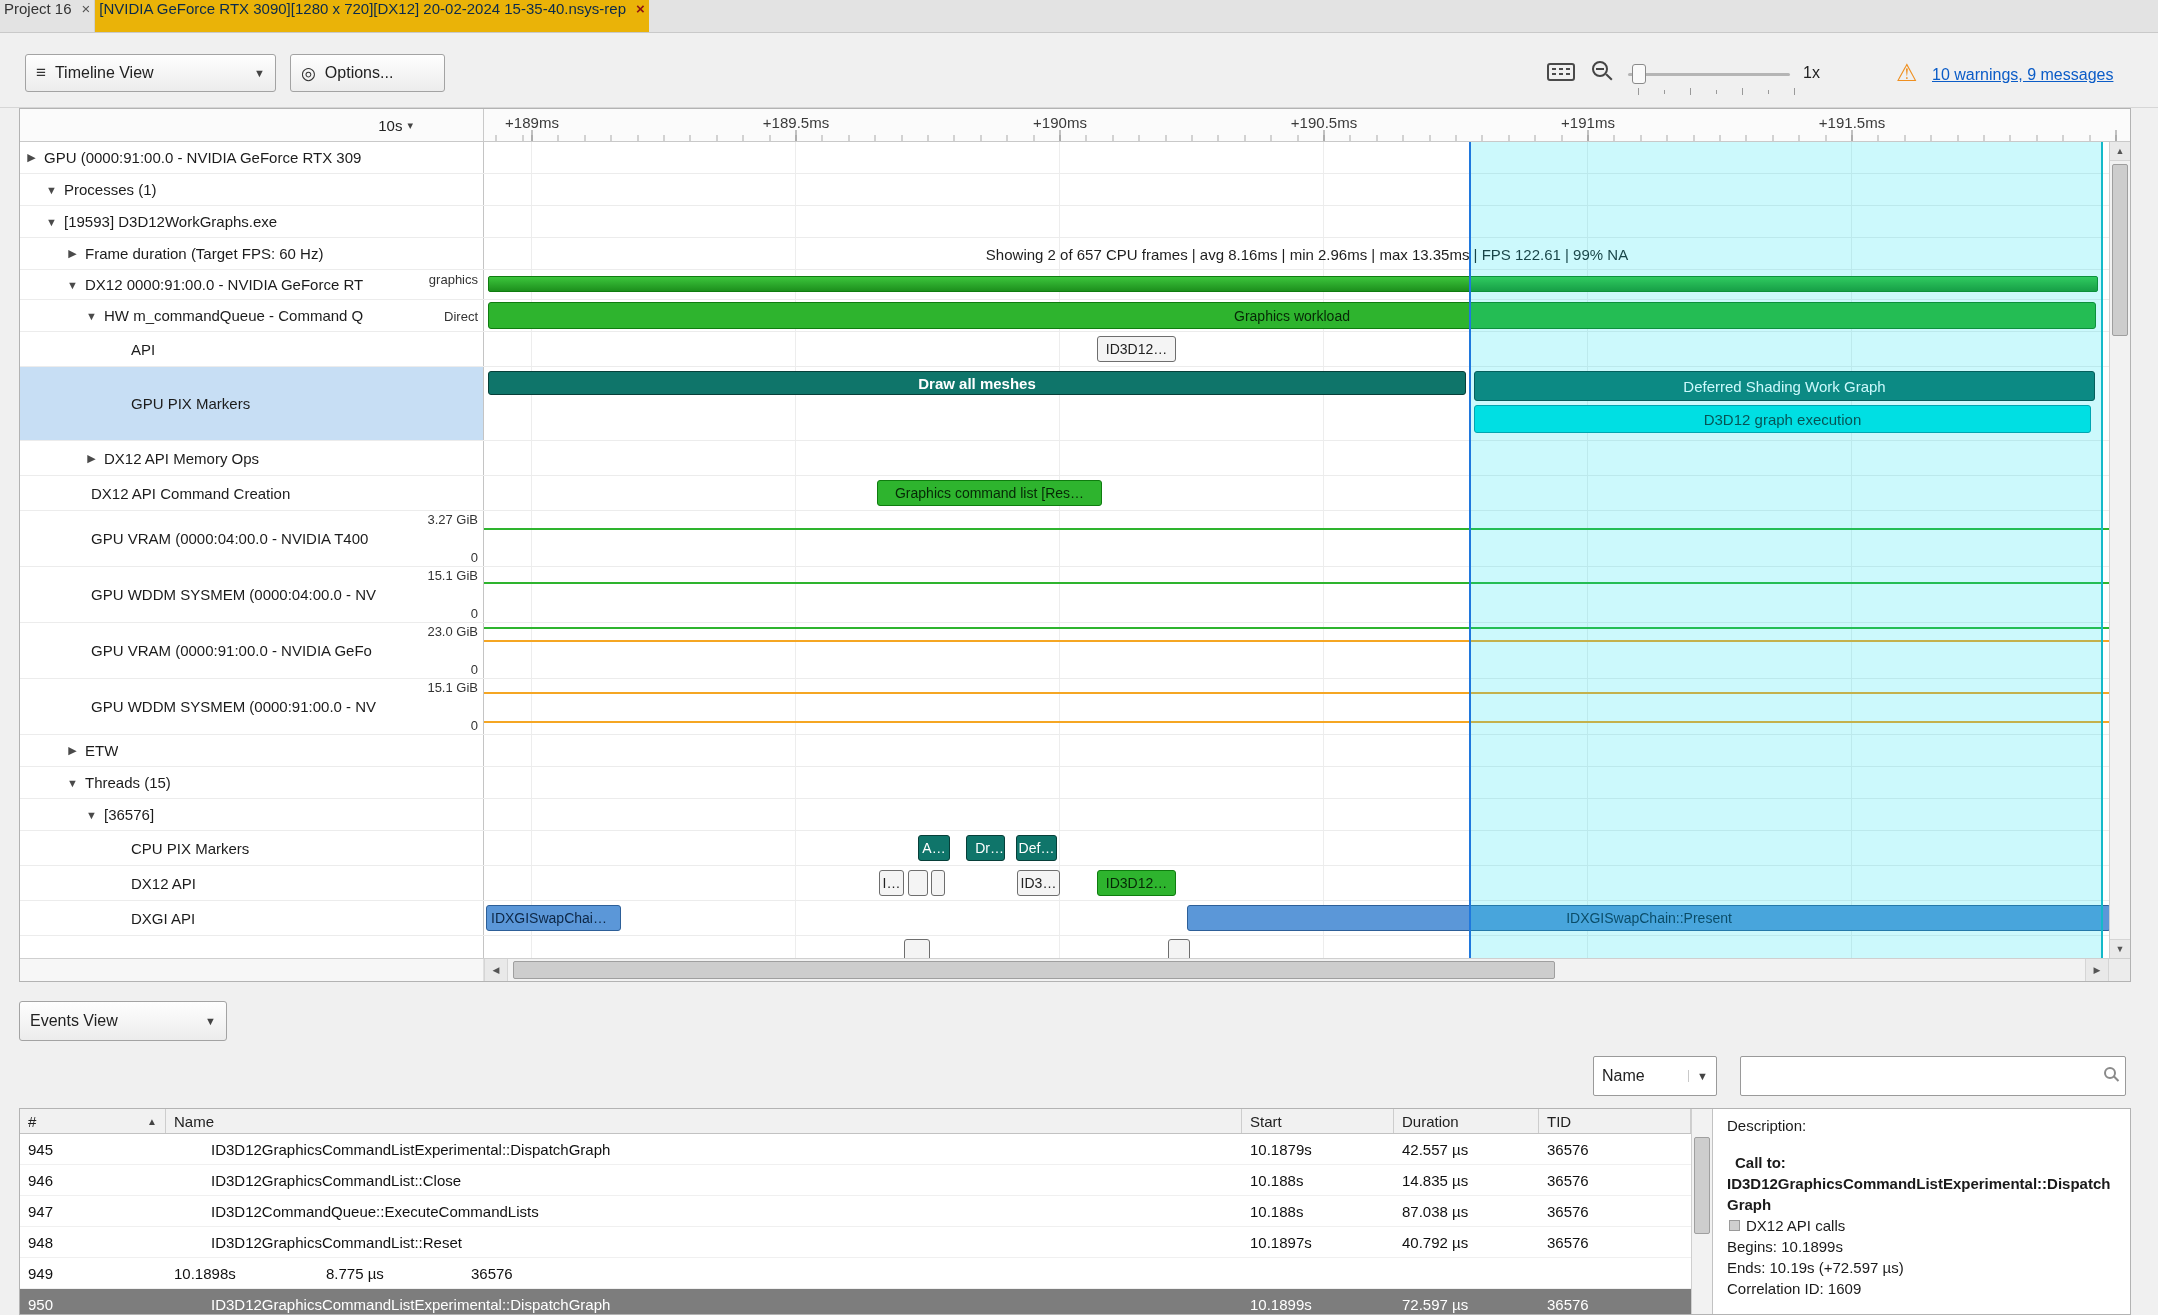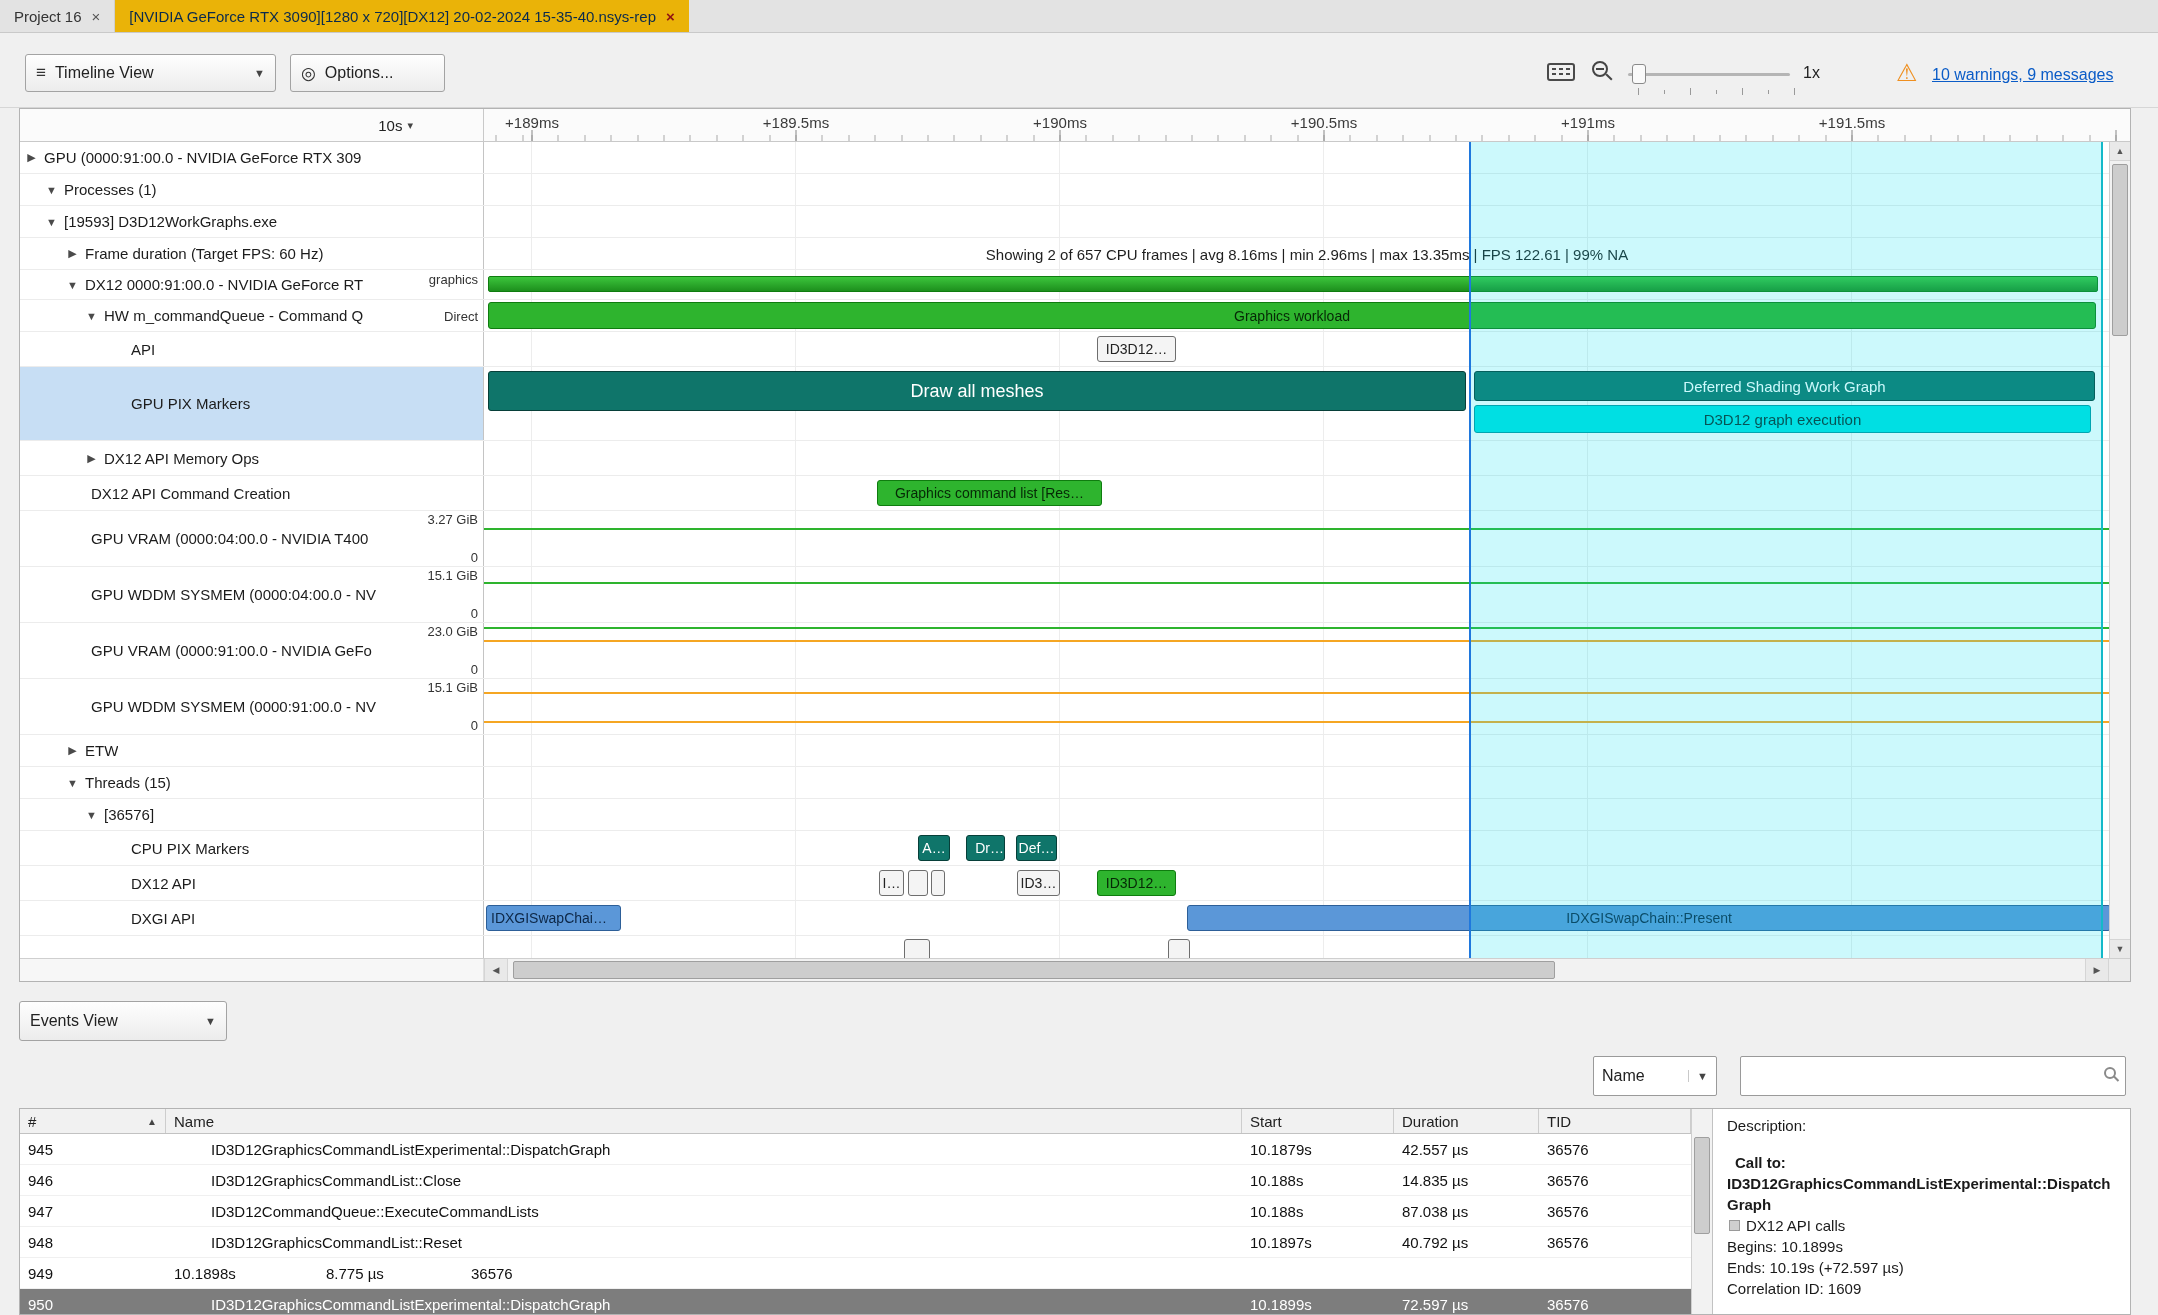--- a/index.html
+++ b/index.html
@@ -1,20 +1,20 @@
 <!DOCTYPE html>
 <html><head>
 <meta charset="utf-8">
 <style>
   html,body{margin:0;padding:0;background:#f0f0f0;}
   #app{position:relative;width:2158px;height:1315px;background:#f0f0f0;font-family:"Liberation Sans",sans-serif;overflow:hidden;}
 
   
   .tabbar{position:absolute;top:0;left:0;right:0;height:33px;background:#e3e3e3;display:flex;border-bottom:1px solid #c9c9c9;box-sizing:border-box;}
-  .tab{display:flex;align-items:center;gap:10px;padding:0 14px;font-size:15px;box-sizing:border-box;cursor:default;}
+  .tab{display:flex;gap:10px;padding:0 4px;font-size:15px;box-sizing:border-box;cursor:default;}
   .tab.inactive{color:#333;border-right:1px solid #cfcfcf;}
   .tab.active{background:#eab308;color:#0a2a4d;}
   .closex{font-size:15px;color:#555;}
   .tab.active .closex{color:#8f1414;font-weight:bold;}
 
   
   .toolbar{position:absolute;top:33px;left:0;right:0;height:75px;background:#f0f0f0;border-bottom:1px solid #d6d6d6;box-sizing:border-box;}
   .btn{position:absolute;display:flex;align-items:center;gap:9px;padding:0 10px;background:linear-gradient(#fefefe,#ececec);border:1px solid #a3a3a3;border-radius:3px;font-size:16px;color:#222;box-sizing:border-box;}
   .btn .caret{margin-left:auto;font-size:11px;color:#444;}
   .micon{font-size:17px;color:#333;}
@@ -251,21 +251,21 @@
           </div>
         </div>
       </div>
 
       <div class="trow" style="height:74px;">
         <div class="tcell selbg" style="padding-left:111px;">
           <span class="tlabel">GPU PIX Markers</span>
         </div>
         <div class="gcell selbg"></div>
         <div class="tlcell">
-          <div class="bar teal" style="left:4px;width:978px;top:4px;height:40px;font-size:18px;">
+          <div class="bar teal" style="left:4px;width:978px;top:4px;height:24px;font-size:15px;font-weight:bold;">
             <span>Draw all meshes</span>
           </div>
           <div class="bar teal" style="left:990px;width:621px;top:4px;height:30px;font-size:15px;">
             <span>Deferred Shading Work Graph</span>
           </div>
           <div class="bar cyan" style="left:990px;width:617px;top:38px;height:28px;font-size:15px;">
             <span>D3D12 graph execution</span>
           </div>
         </div>
       </div>

